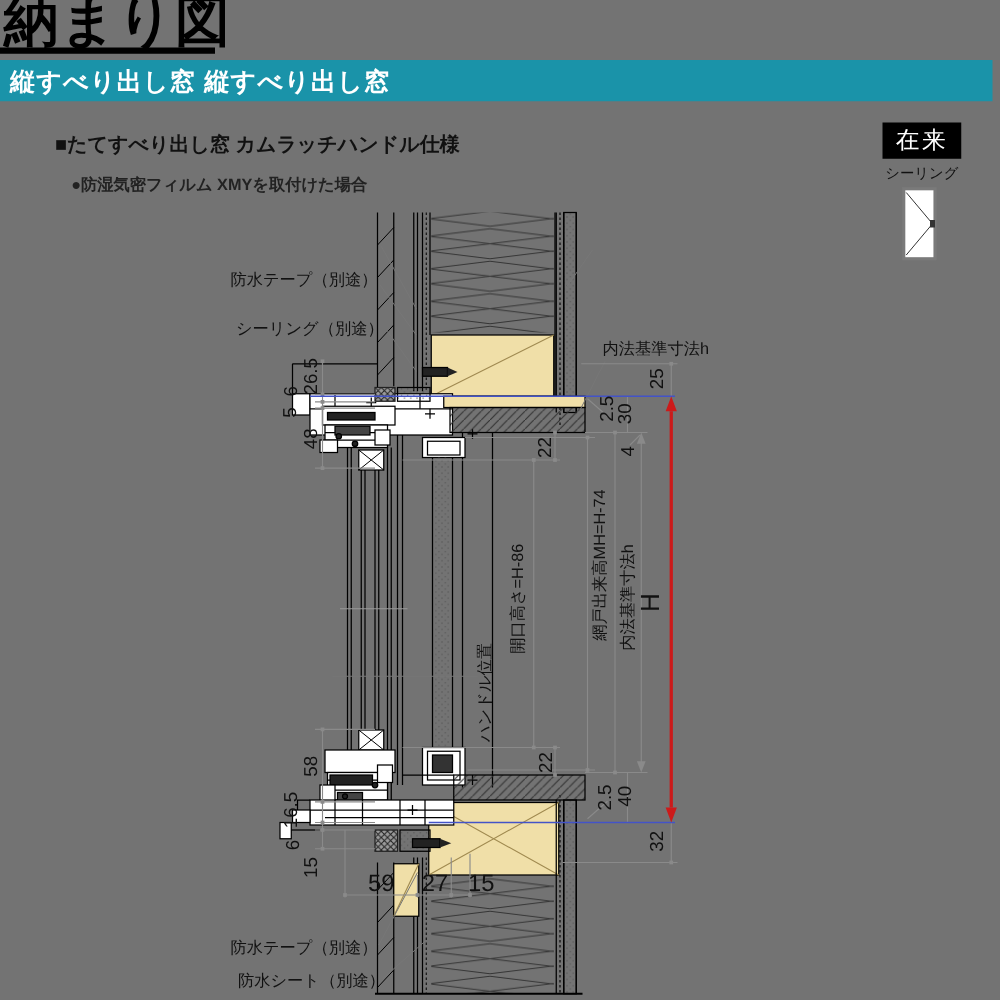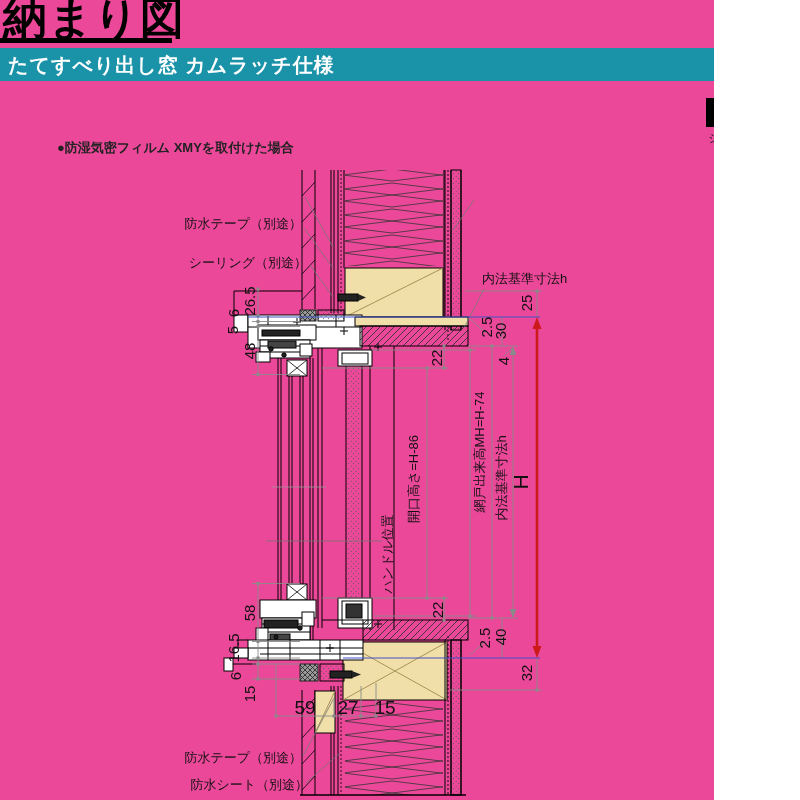--- a/index.html
+++ b/index.html
@@ -1,16 +1,16 @@
 <!DOCTYPE html>
 <html><head>
 <meta charset="utf-8">
 <style>
   html,body{margin:0;padding:0;background:#fff;}
-  #stage{position:relative;width:714px;height:800px;background:#ec4899;overflow:hidden;
+  #stage{position:relative;width:800px;height:800px;background:#737373;overflow:hidden;
          font-family:"Liberation Sans","DejaVu Sans",sans-serif;color:#111;}
   .abs{position:absolute;}
   #title{left:3px;top:-4px;font-size:44px;font-weight:800;letter-spacing:1px;line-height:1.0;color:#000;}
   #title-rule{left:0;top:38px;width:172px;height:5px;background:#000;}
   #band{left:0;top:48px;width:794px;height:33px;background:#1a93a9;}
   #band-title{left:8px;top:52px;font-size:20px;font-weight:bold;color:#fff;letter-spacing:1px;}
   #heading1{left:44px;top:106px;font-size:16px;font-weight:bold;color:#111;}
   #heading2{left:57px;top:139px;font-size:13px;font-weight:bold;color:#222;}
   #badge{left:706px;top:98px;width:63px;height:29px;background:#000;color:#fff;
          font-size:19px;font-weight:normal;text-align:center;line-height:29px;letter-spacing:2px;}
@@ -23,21 +23,22 @@
   .big{font-size:21px;}
 </style>
 </head>
 <body>
 
 <div id="stage">
 
   <div class="abs" id="title">納まり図</div>
   <div class="abs" id="title-rule"></div>
   <div class="abs" id="band"></div>
-  <div class="abs" id="band-title">たてすべり出し窓 カムラッチ仕様</div>
+  <div class="abs" id="band-title">縦すべり出し窓 縦すべり出し窓</div>
+  <div class="abs" id="heading1">■たてすべり出し窓 カムラッチハンドル仕様</div>
   <div class="abs" id="heading2">●防湿気密フィルム XMYを取付けた場合</div>
   <div class="abs" id="badge">在来</div>
   <div class="abs" id="badge-caption">シーリング</div>
 
   <svg class="abs" style="left:721px;top:149px" width="30" height="62">
     <rect x="2" y="2" width="25" height="56" fill="#fff" stroke="#7a7a7a" stroke-width="2.5"></rect>
     <path d="M4,5 L25,30 M4,55 L25,30" stroke="#333" stroke-width="0.8" fill="none"></path>
     <rect x="23" y="27" width="4" height="6" fill="#333"></rect>
   </svg>
 

